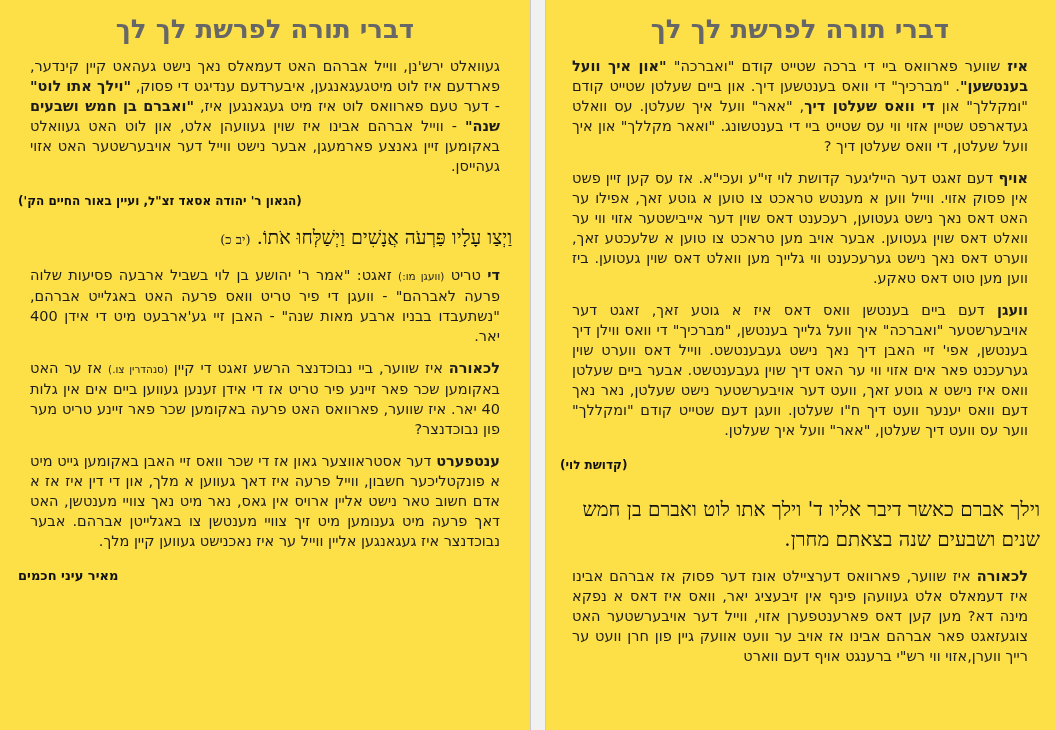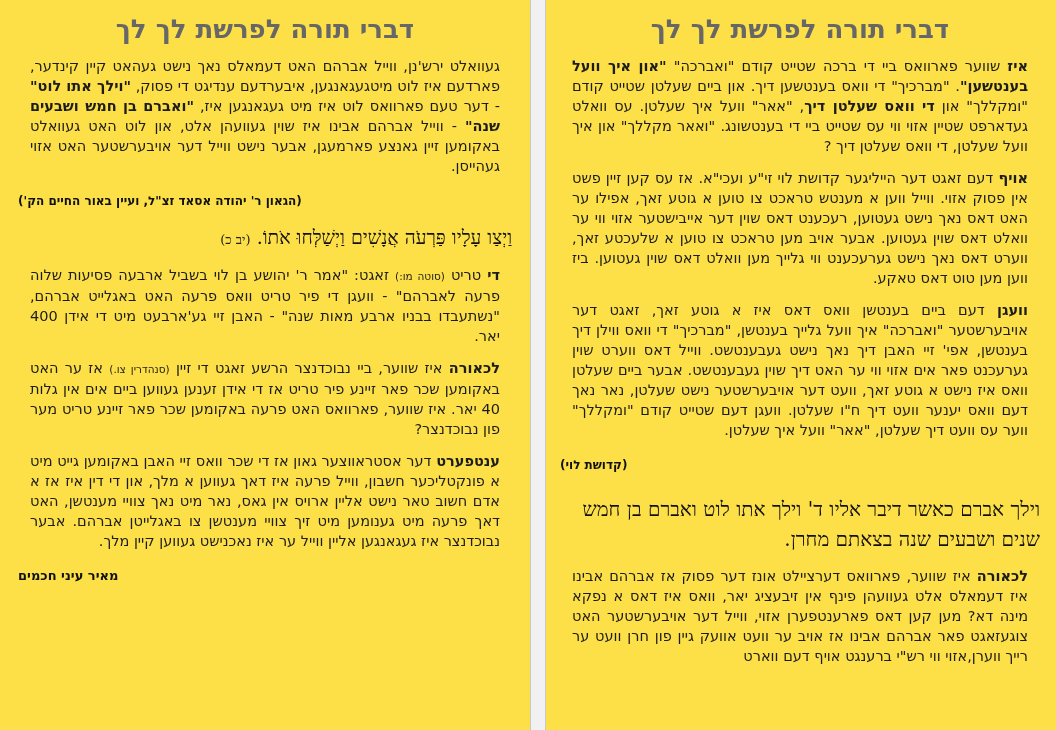--- a/index.html
+++ b/index.html
@@ -76,20 +76,20 @@
 
     <div class="citation">(הגאון ר' יהודה אסאד זצ"ל, ועיין באור החיים הק')</div>
 
     <div class="sec-gap"></div>
 
     <div class="verse-heading">
       <span>וַיְצַו עָלָיו פַּרְעֹה אֲנָשִׁים וַיְשַׁלְּחוּ אֹתוֹ.</span>
       <span class="verse-ref">(יב כ)</span>
     </div>
 
-    <p class="body-par"><span class="b">די</span><span> טריט </span><span class="sm">(סוטה מו:)</span><span> זאגט: "אמר ר' יהושע בן לוי בשביל ארבעה פסיעות שלוה פרעה לאברהם" - וועגן די פיר טריט וואס פרעה האט באגלייט אברהם, "נשתעבדו בבניו ארבע מאות שנה" - האבן זיי גע'ארבעט מיט די אידן 400 יאר.</span></p>
-    <p class="body-par"><span class="b">לכאורה</span><span> איז שווער, ביי נבוכדנצר הרשע זאגט די זיין </span><span class="sm">(סנהדרין צו.)</span><span> אז ער האט באקומען שכר פאר זיינע פיר טריט אז די אידן זענען געווען ביים אים אין גלות 40 יאר. איז שווער, פארוואס האט פרעה באקומען שכר פאר זיינע טריט מער פון נבוכדנצר?</span></p>
+    <p class="body-par"><span class="b">די</span><span> טריט </span><span class="sm">(וועגן מו:)</span><span> זאגט: "אמר ר' יהושע בן לוי בשביל ארבעה פסיעות שלוה פרעה לאברהם" - וועגן די פיר טריט וואס פרעה האט באגלייט אברהם, "נשתעבדו בבניו ארבע מאות שנה" - האבן זיי גע'ארבעט מיט די אידן 400 יאר.</span></p>
+    <p class="body-par"><span class="b">לכאורה</span><span> איז שווער, ביי נבוכדנצר הרשע זאגט די קיין </span><span class="sm">(סנהדרין צו.)</span><span> אז ער האט באקומען שכר פאר זיינע פיר טריט אז די אידן זענען געווען ביים אים אין גלות 40 יאר. איז שווער, פארוואס האט פרעה באקומען שכר פאר זיינע טריט מער פון נבוכדנצר?</span></p>
     <p class="body-par"><span class="b">ענטפערט</span><span> דער אסטראווצער גאון אז די שכר וואס זיי האבן באקומען גייט מיט א פונקטליכער חשבון, ווייל פרעה איז דאך געווען א מלך, און די דין איז אז א אדם חשוב טאר נישט אליין ארויס אין גאס, נאר מיט נאך צוויי מענטשן, האט דאך פרעה מיט גענומען מיט זיך צוויי מענטשן צו באגלייטן אברהם. אבער נבוכדנצר איז געגאנגען אליין ווייל ער איז נאכנישט געווען קיין מלך.</span></p>
 
     <div class="signature">מאיר עיני חכמים</div>
   </div>
 
 </div>
 
 </body></html>

